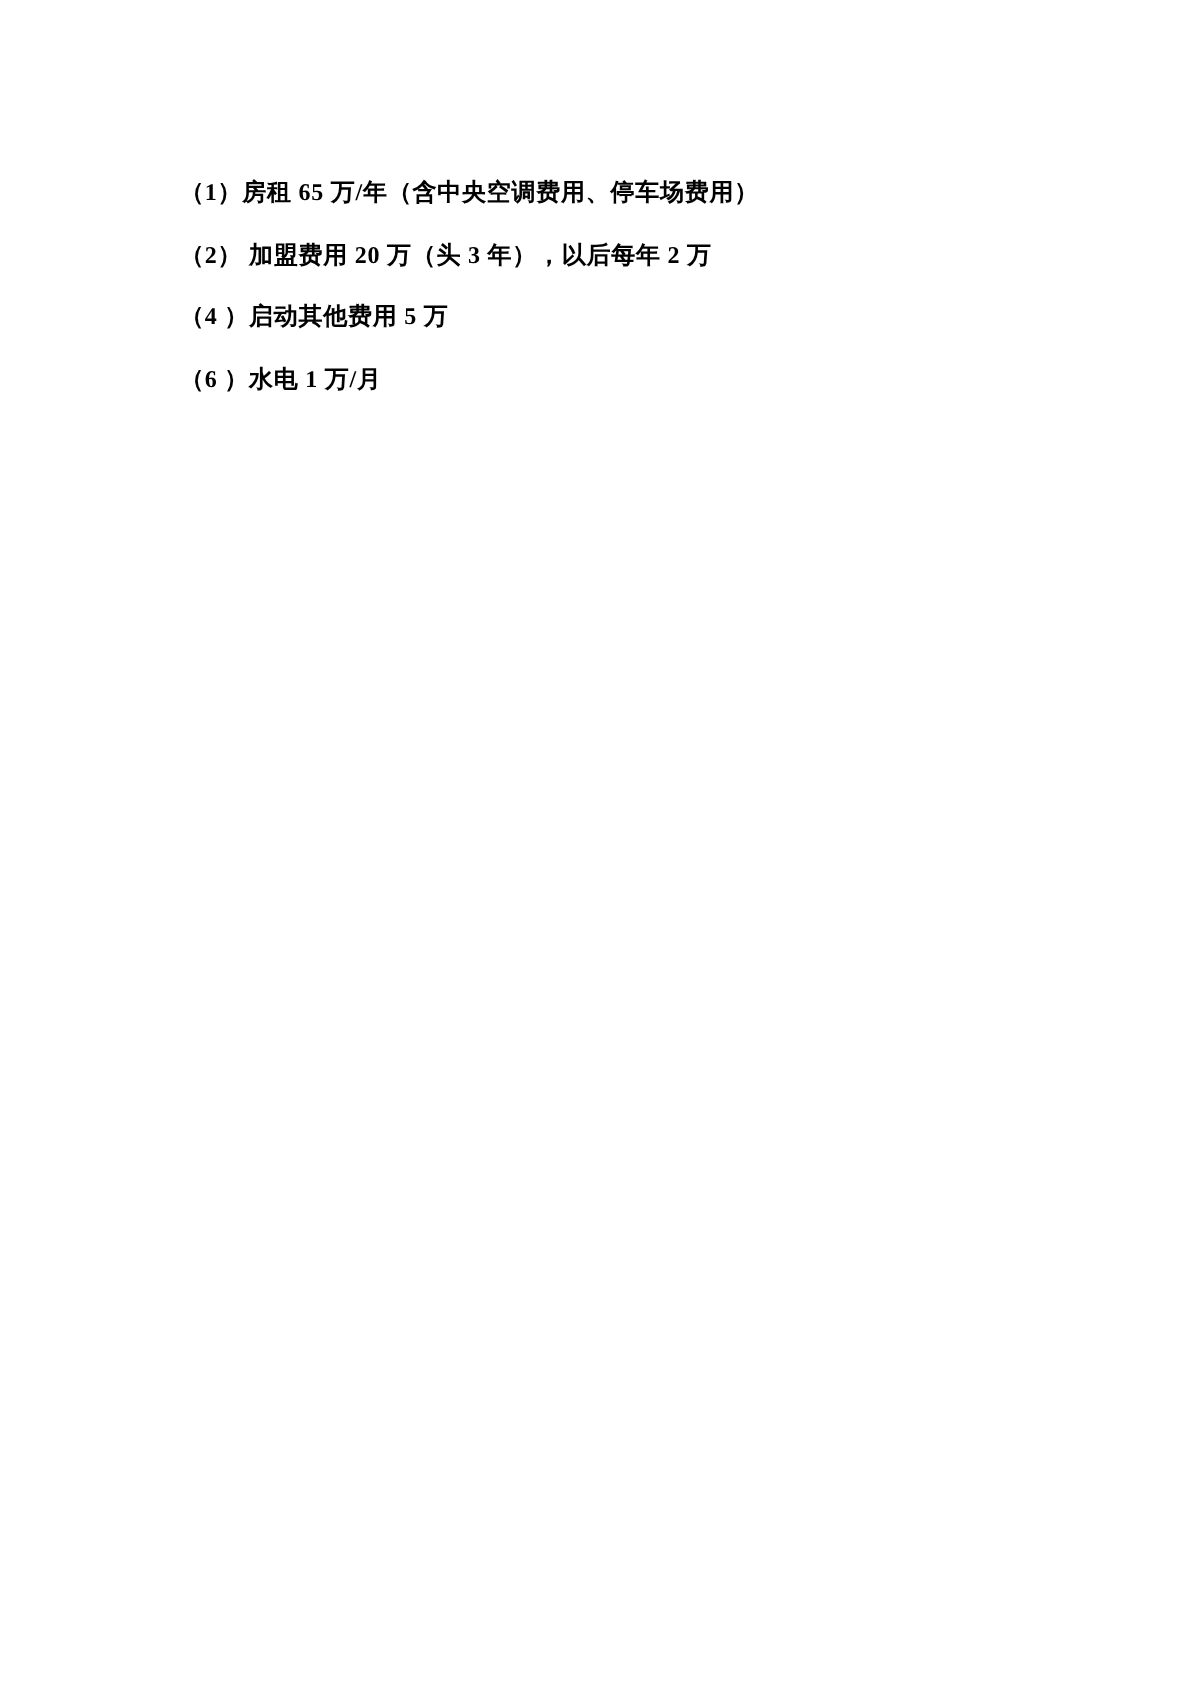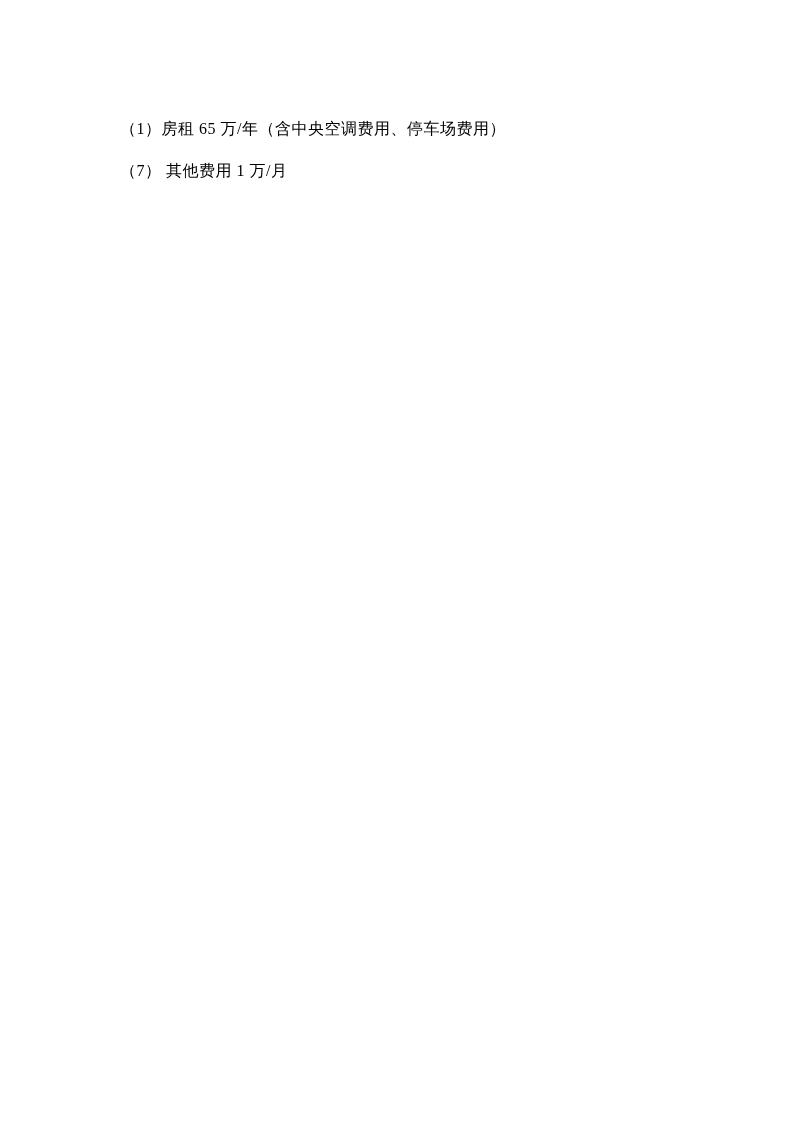--- a/index.html
+++ b/index.html
@@ -14,21 +14,24 @@
       font-family: "SimSun", "宋体", serif;
       font-size: 16px;
       color: #000000;
       padding-top: 108px;
       padding-left: 120px;
       padding-right: 110px;
     }
     .list-item {
       line-height: 2.6;
       letter-spacing: 0.5px;
+      font-weight: bold;
     }
   </style>
 </head>
 <body>
 
 <div>
   <p class="list-item">（1）房租 65 万/年（含中央空调费用、停车场费用）</p>
-  <p class="list-item">（7） 其他费用 1 万/月</p>
+  <p class="list-item">（2） 加盟费用 20 万（头 3 年），以后每年 2 万</p>
+  <p class="list-item">（4 ）启动其他费用 5 万</p>
+  <p class="list-item">（6 ）水电 1 万/月</p>
 </div>
 
 </body></html>

